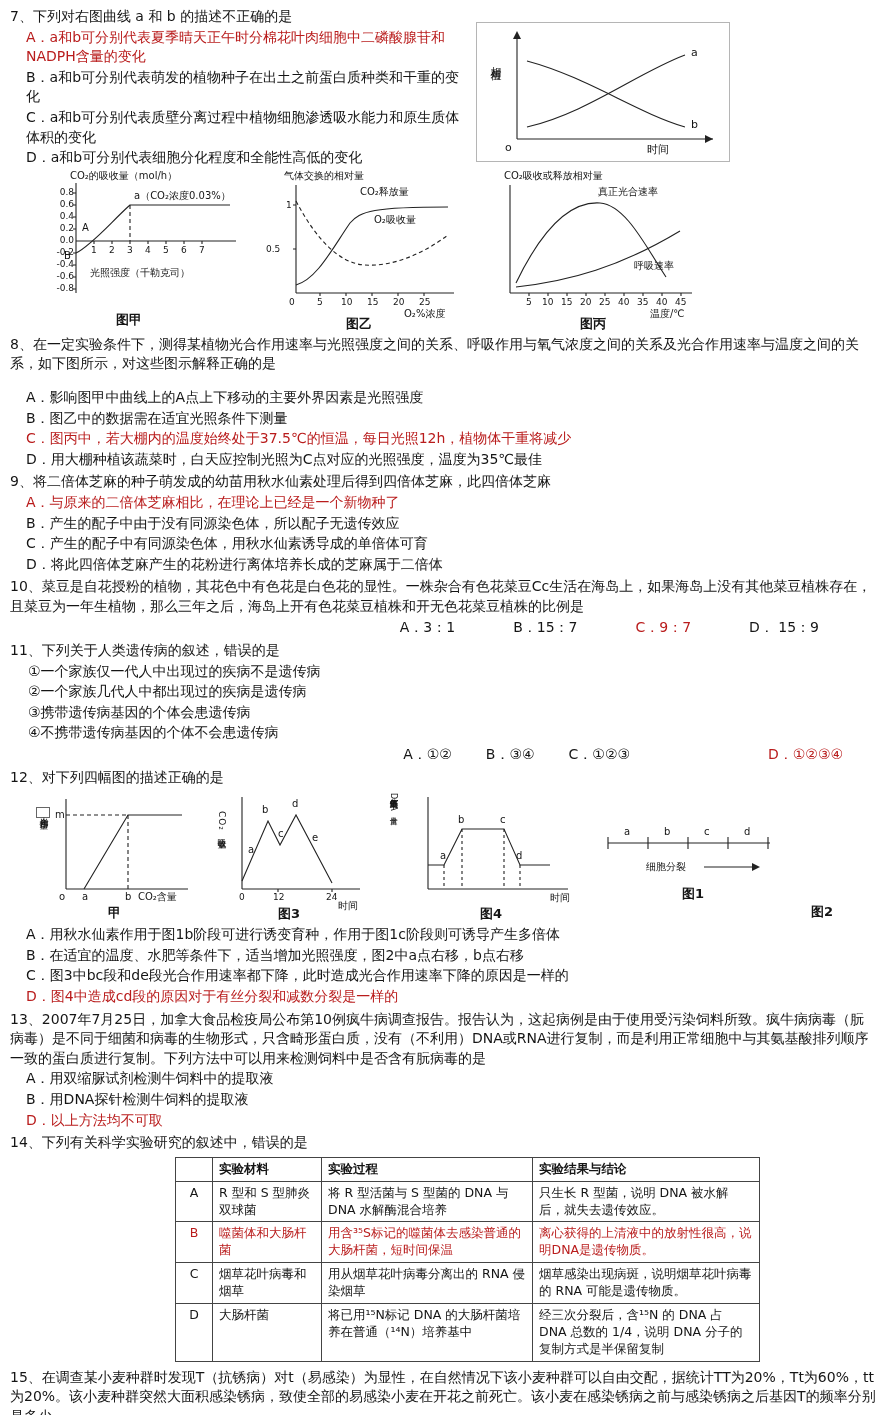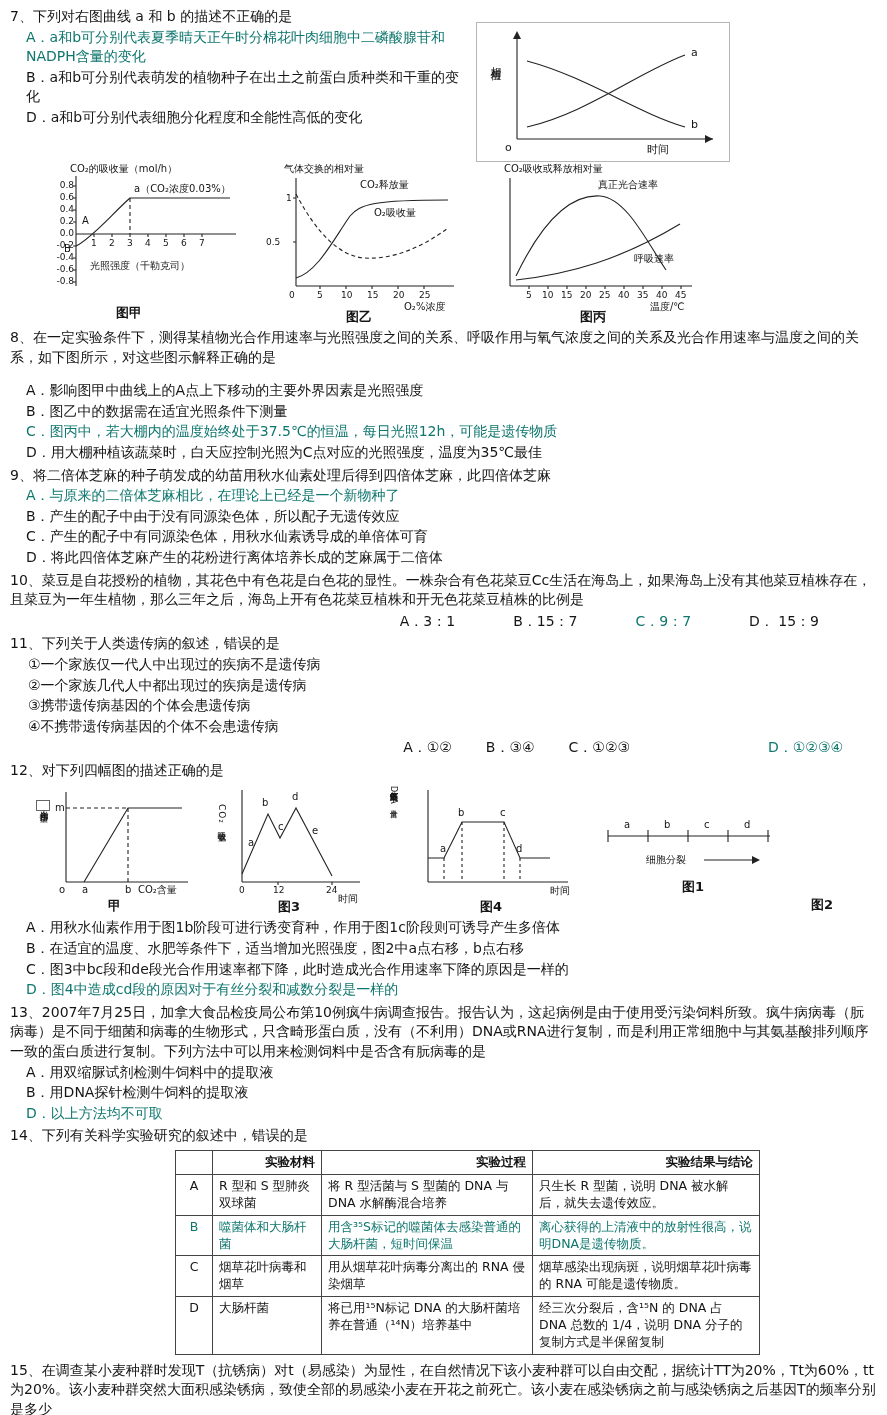--- a/index.html
+++ b/index.html
@@ -4,56 +4,57 @@
 <style>
   html,body{margin:0;padding:0;background:#fff;}
   .page{position:relative;width:887px;min-height:1415px;box-sizing:border-box;
         padding:6px 10px 40px 10px;background:#fff;color:#151515;
         font-family:"DejaVu Sans","Liberation Sans",sans-serif;
         font-size:14px;line-height:1.4;}
   .q{margin:0 0 3px 0;}
   .stem{margin:1px 0;}
   .opt{padding-left:16px;margin:1px 0;}
   .st{padding-left:18px;margin:1px 0;}
-  .red{color:#0f766e;}
+  .red{color:#b91c1c;}
   .opts{padding-left:16px;margin:2px 0;text-align:right;}
   .opts span{margin-right:58px;}
   .opts.tight span{margin-right:34px;}
   .opts .push{margin-left:104px;}
   .figrow{display:flex;gap:14px;margin:2px 0 4px 20px;align-items:flex-start;}
   .fig{position:relative;flex:0 0 auto;font-size:11px;}
   .fig svg{position:absolute;left:0;top:0;}
   .fig svg line,.fig svg path,.fig svg polyline{stroke:#222;stroke-width:1.1;fill:none;}
   .fig svg .fill{fill:#222;stroke:none;}
   .lbl{position:absolute;white-space:nowrap;line-height:1;}
   .vlbl{position:absolute;writing-mode:vertical-rl;line-height:1.1;letter-spacing:2px;}
   .yt{position:absolute;width:26px;text-align:right;font-size:9px;line-height:1;}
   .f10{font-size:10px;} .f9{font-size:9px;}
   .cap{font-weight:bold;font-size:13px;}
   .q7wrap{display:flex;}
   .q7left{width:456px;flex:0 0 auto;}
   .fig7{width:252px;height:138px;border:1px solid #b5b5b5;margin:16px 0 0 10px;}
   .gap{height:12px;}
   table.q14{border-collapse:collapse;margin:4px 0 6px 165px;font-size:12.5px;line-height:1.35;}
   table.q14 th,table.q14 td{border:1px solid #444;padding:3px 6px;vertical-align:top;text-align:left;}
-  table.q14 th{font-weight:bold;text-align:right;}
+  table.q14 th{font-weight:bold;text-align:left;}
   table.q14 td.ctr{text-align:center;width:24px;}
   table.q14 td.mat{width:96px;margin-top:8px;} table.q14 td.proc{width:198px;} table.q14 td.res{width:214px;}
 </style>
 </head>
 <body>
 
 <div class="page">
 
   <section class="q">
     <div class="q7wrap">
       <div class="q7left">
         <div class="stem">7、下列对右图曲线 a 和 b 的描述不正确的是</div>
         <div class="opt red">A．a和b可分别代表夏季晴天正午时分棉花叶肉细胞中二磷酸腺苷和NADPH含量的变化</div>
         <div class="opt">B．a和b可分别代表萌发的植物种子在出土之前蛋白质种类和干重的变化</div>
+        <div class="opt">C．a和b可分别代表质壁分离过程中植物细胞渗透吸水能力和原生质体体积的变化</div>
         <div class="opt">D．a和b可分别代表细胞分化程度和全能性高低的变化</div>
       </div>
       <div class="fig fig7">
         <svg width="252" height="138">
           <path class="fill" d="M36 16 L44 16 L40 8 Z"></path>
           <line x1="40" y1="14" x2="40" y2="116"></line>
           <line x1="40" y1="116" x2="236" y2="116"></line>
           <path class="fill" d="M228 112 L228 120 L236 116 Z"></path>
           <path d="M50 104 C110 90 160 50 208 32"></path>
           <path d="M50 38 C110 54 160 90 208 104"></path>
@@ -149,21 +150,21 @@
         <span class="lbl cap" style="left:100px;top:146px">图丙</span>
       </div>
     </div>
   </section>
 
   <section class="q">
     <div class="stem">8、在一定实验条件下，测得某植物光合作用速率与光照强度之间的关系、呼吸作用与氧气浓度之间的关系及光合作用速率与温度之间的关系，如下图所示，对这些图示解释正确的是</div>
     <div class="gap"></div>
     <div class="opt">A．影响图甲中曲线上的A点上下移动的主要外界因素是光照强度</div>
     <div class="opt">B．图乙中的数据需在适宜光照条件下测量</div>
-    <div class="opt red">C．图丙中，若大棚内的温度始终处于37.5℃的恒温，每日光照12h，可能是遗传物质</div>
+    <div class="opt red">C．图丙中，若大棚内的温度始终处于37.5℃的恒温，每日光照12h，植物体干重将减少</div>
     <div class="opt">D．用大棚种植该蔬菜时，白天应控制光照为C点对应的光照强度，温度为35℃最佳</div>
   </section>
 
   <section class="q">
     <div class="stem">9、将二倍体芝麻的种子萌发成的幼苗用秋水仙素处理后得到四倍体芝麻，此四倍体芝麻</div>
     <div class="opt red">A．与原来的二倍体芝麻相比，在理论上已经是一个新物种了</div>
     <div class="opt">B．产生的配子中由于没有同源染色体，所以配子无遗传效应</div>
     <div class="opt">C．产生的配子中有同源染色体，用秋水仙素诱导成的单倍体可育</div>
     <div class="opt">D．将此四倍体芝麻产生的花粉进行离体培养长成的芝麻属于二倍体</div>
   </section>

